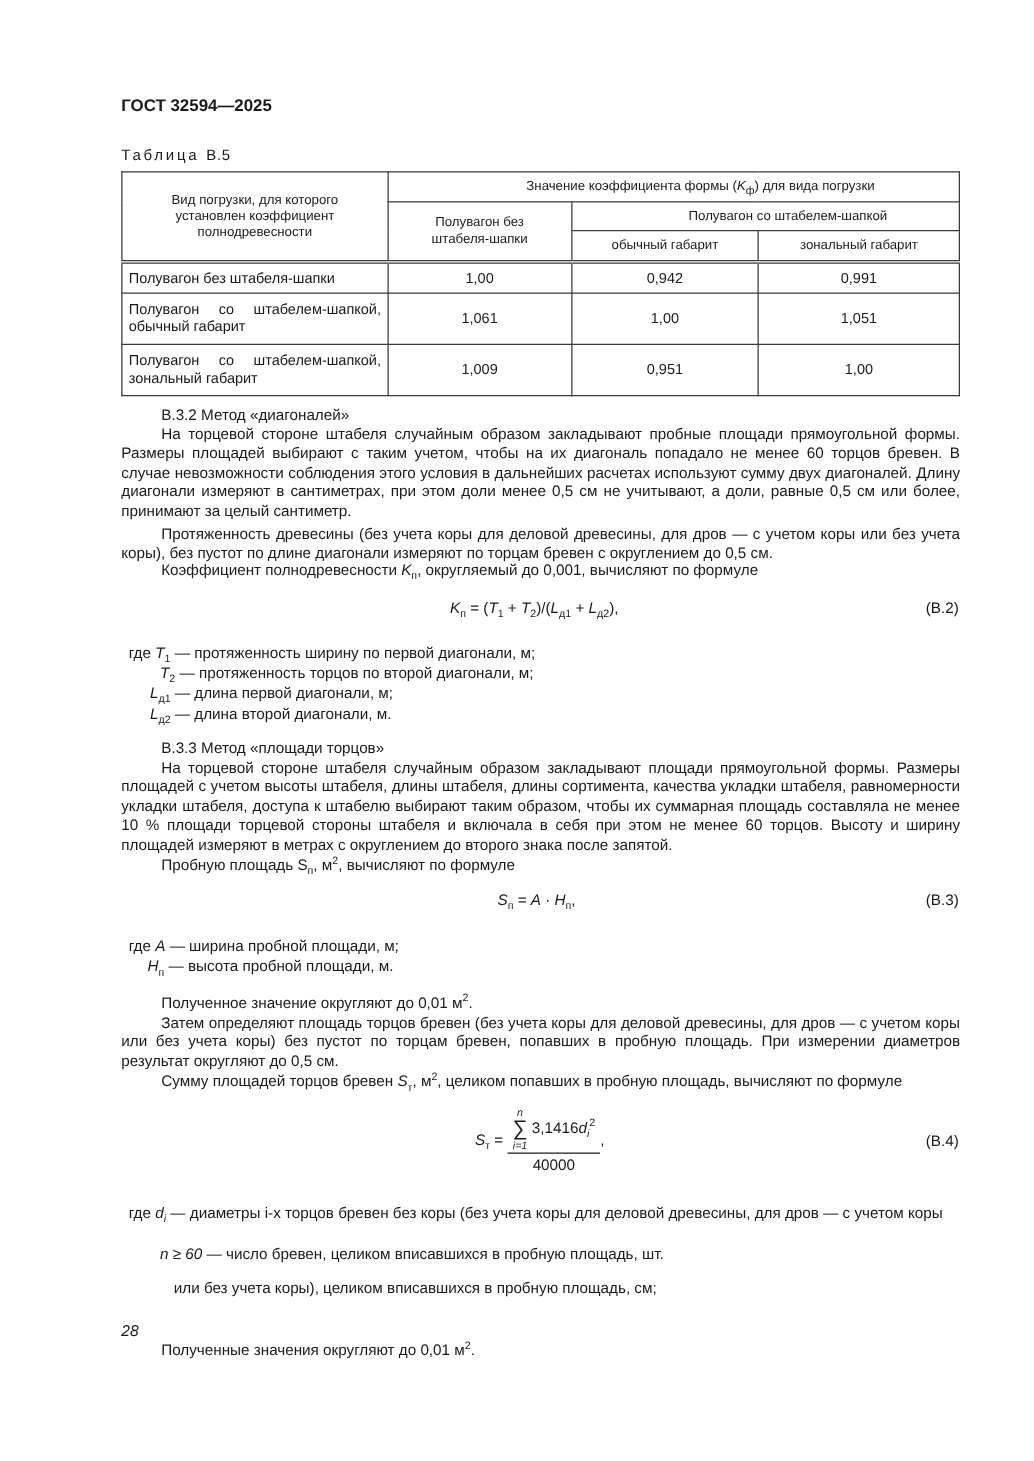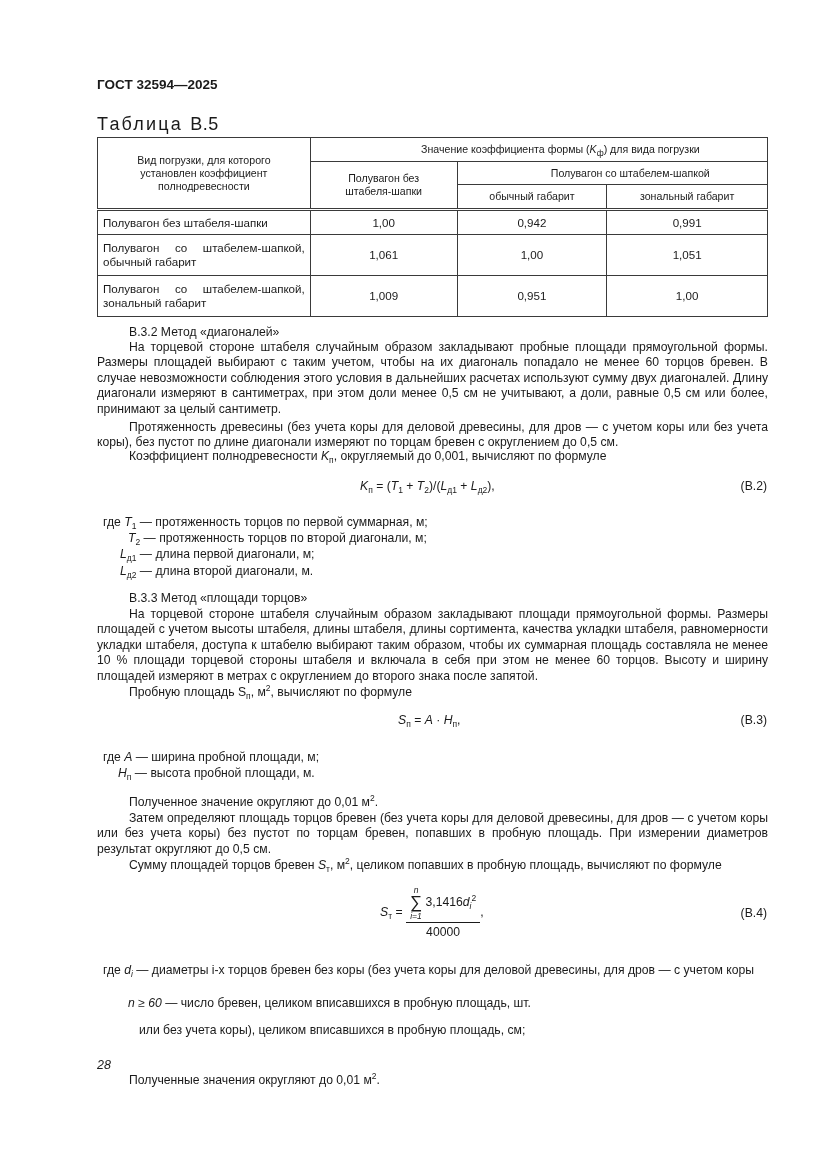--- a/index.html
+++ b/index.html
@@ -3,21 +3,21 @@
 <meta charset="utf-8">
 <style>
   html, body { margin: 0; padding: 0; background: #ffffff; }
   body {
     width: 827px; height: 1169px; position: relative; overflow: hidden;
     font-family: "Liberation Sans", "DejaVu Sans", sans-serif;
     color: #1a1a1a; font-size: 12.2px; line-height: 15.4px;
   }
   .abs { position: absolute; }
   .doc-header { left: 97px; top: 77px; font-weight: bold; font-size: 13.5px; }
-  .table-caption { left: 97px; top: 117px; font-size: 18px; letter-spacing: 2.2px; }
+  .table-caption { left: 97px; top: 117px; font-size: 12px; letter-spacing: 2.2px; }
   .table-caption .num { letter-spacing: 0.5px; }
 
   table.t {
     position: absolute; left: 97px; top: 137px; width: 671px;
     border-collapse: collapse; font-size: 11.6px; line-height: 14px;
   }
   table.t td, table.t th { border: 1px solid #3a3a3a; padding: 0; font-weight: normal; text-align: center; vertical-align: middle; }
   table.t .hdr-small { font-size: 10.6px; line-height: 13px; }
   table.t tr.h1 td { height: 23px; padding-left: 43px; }
   table.t tr.h2 td { height: 22px; padding-left: 36px; }
@@ -105,21 +105,21 @@
 <div class="p ind" style="top:449px;">
   <span>Коэффициент полнодревесности </span><i>K</i><sub>п</sub><span>, округляемый до 0,001, вычисляют по формуле</span>
 </div>
 
 <div class="formula" style="left:360px; top:479px;">
   <i>K</i><sub>п</sub> = (<i>T</i><sub>1</sub> + <i>T</i><sub>2</sub>)/(<i>L</i><sub>д1</sub> + <i>L</i><sub>д2</sub>),
 </div>
 <div class="eqnum" style="top:479px;">(В.2)</div>
 
 <div class="where" style="left:103px; top:515px;">
-  <span>где </span><i>T</i><sub>1</sub> <span>— протяженность торцов по первой суммарная, м;</span>
+  <span>где </span><i>T</i><sub>1</sub> <span>— протяженность ширину по первой диагонали, м;</span>
 </div>
 <div class="where" style="left:128px; top:531px;">
   <i>T</i><sub>2</sub> <span>— протяженность торцов по второй диагонали, м;</span>
 </div>
 <div class="where" style="left:120px; top:547px;">
   <i>L</i><sub>д1</sub> <span>— длина первой диагонали, м;</span>
 </div>
 <div class="where" style="left:120px; top:564px;">
   <i>L</i><sub>д2</sub> <span>— длина второй диагонали, м.</span>
 </div>

